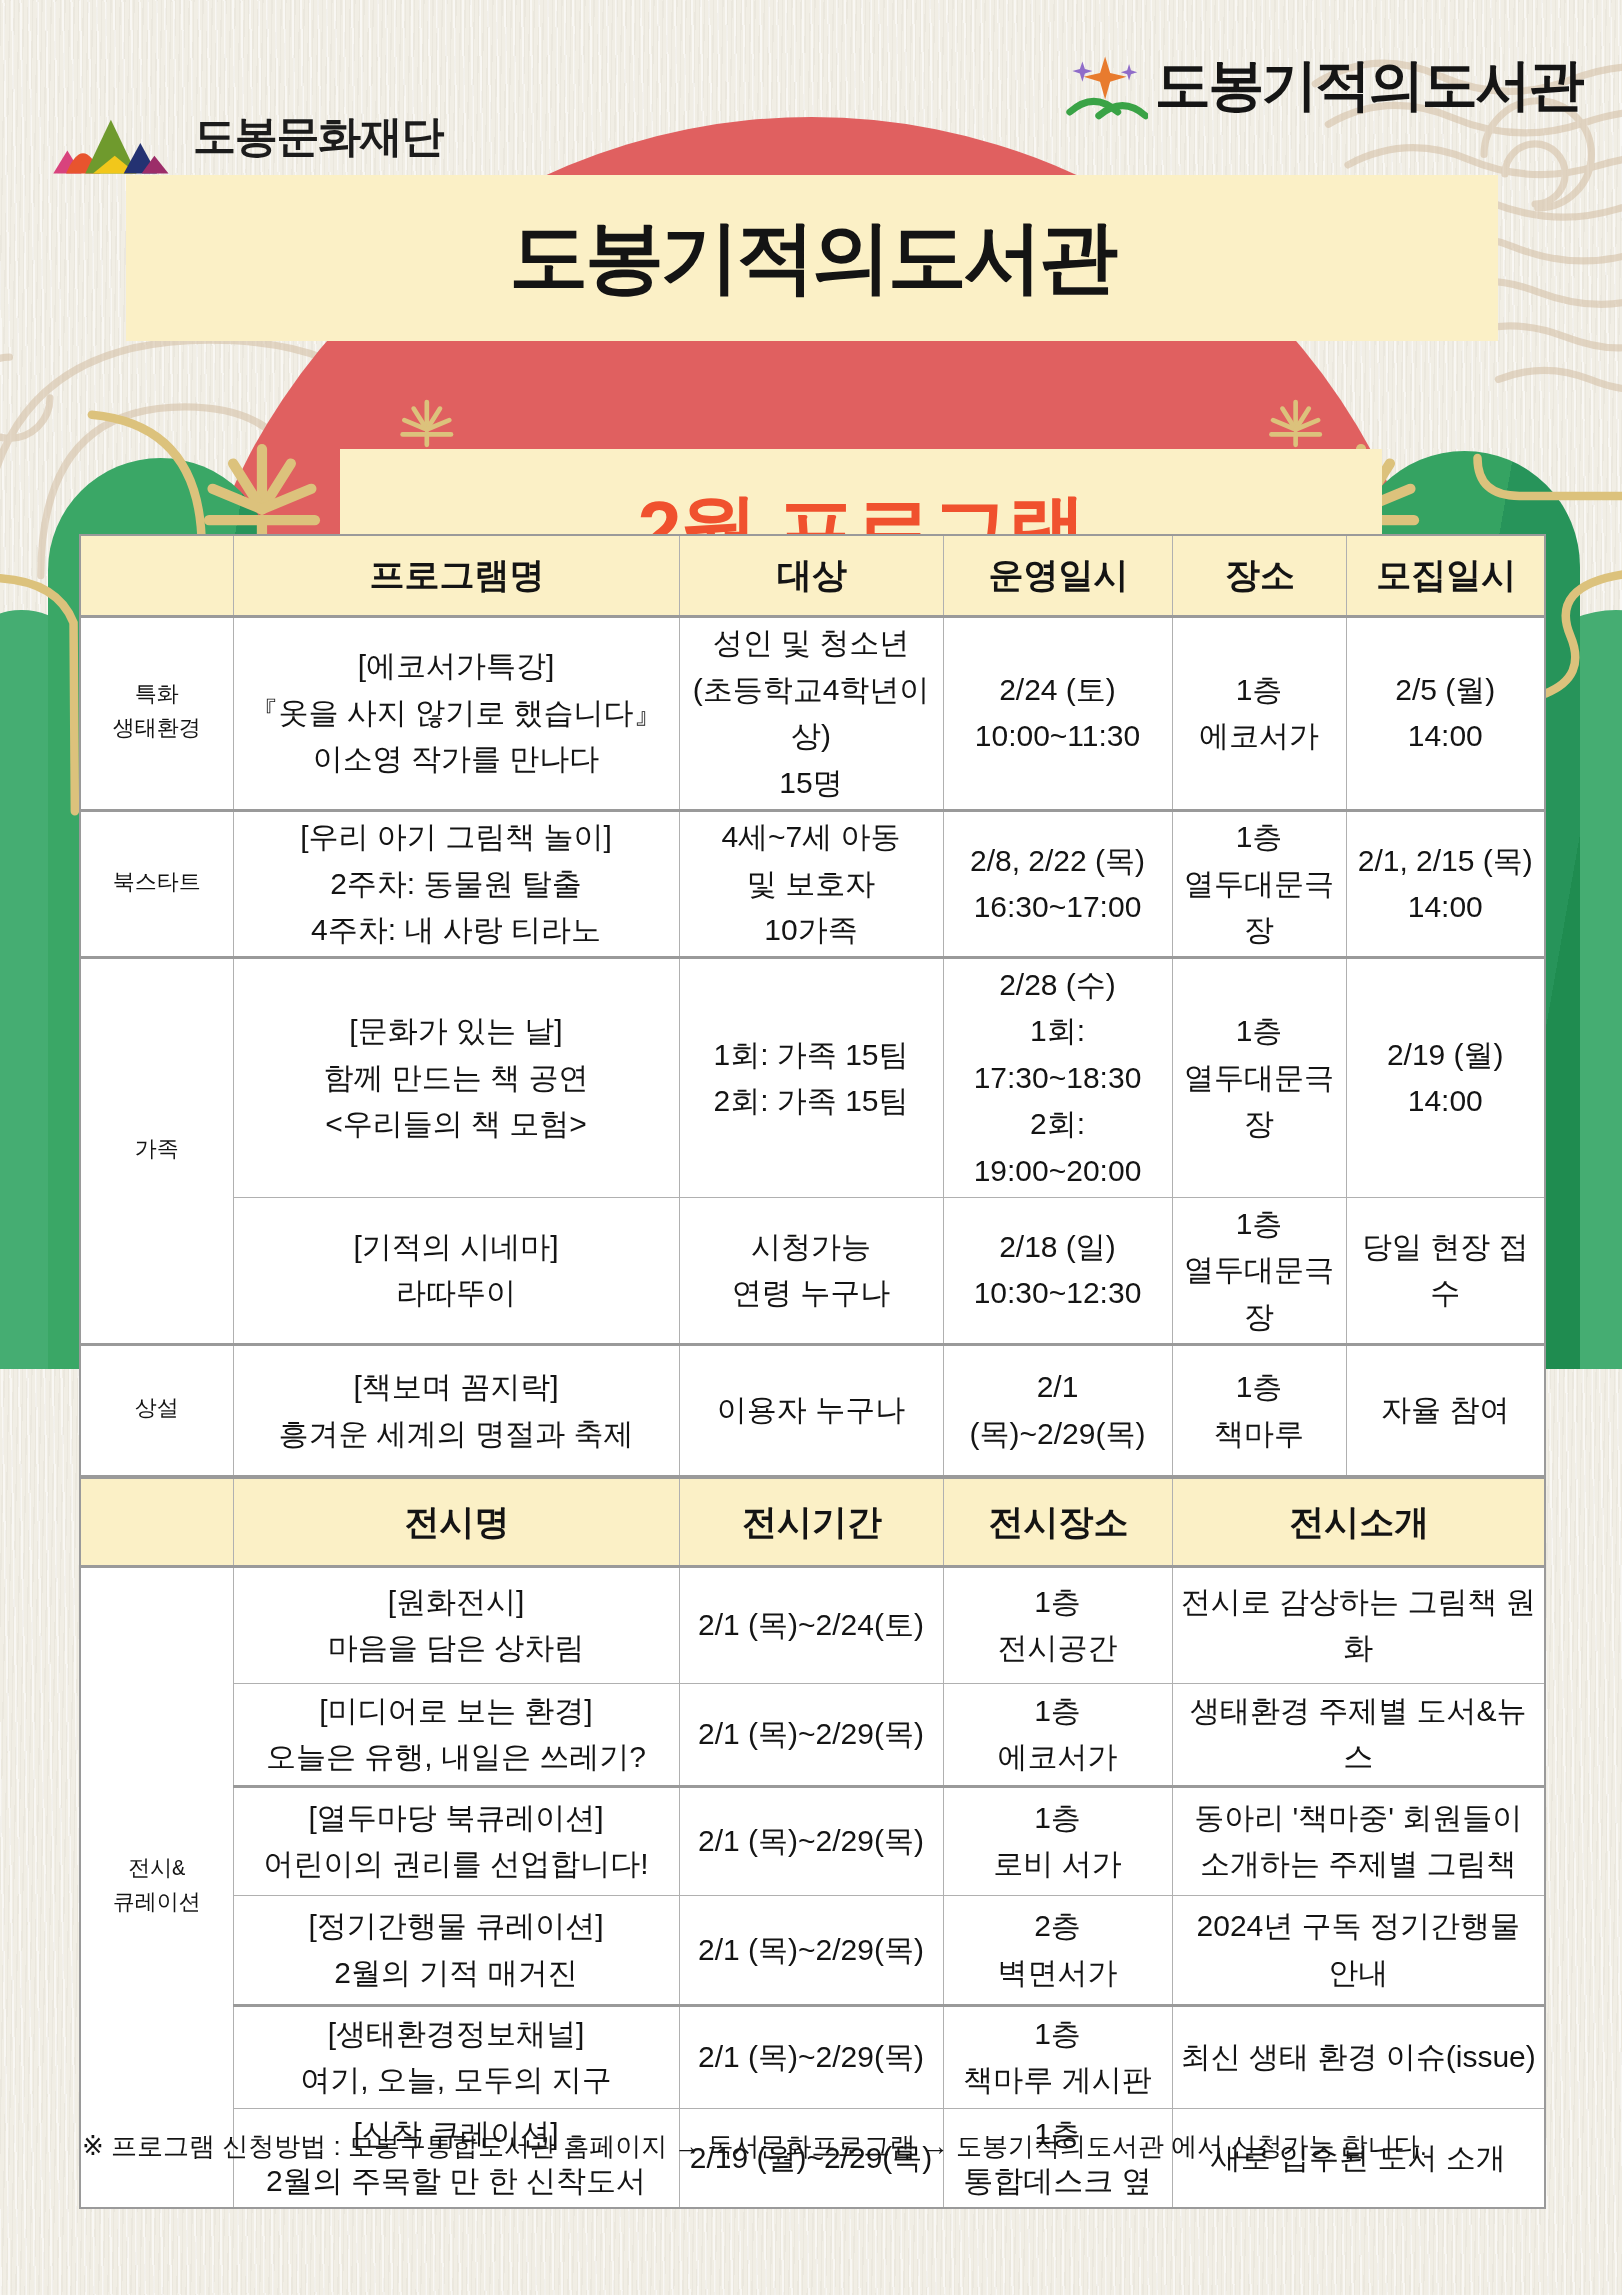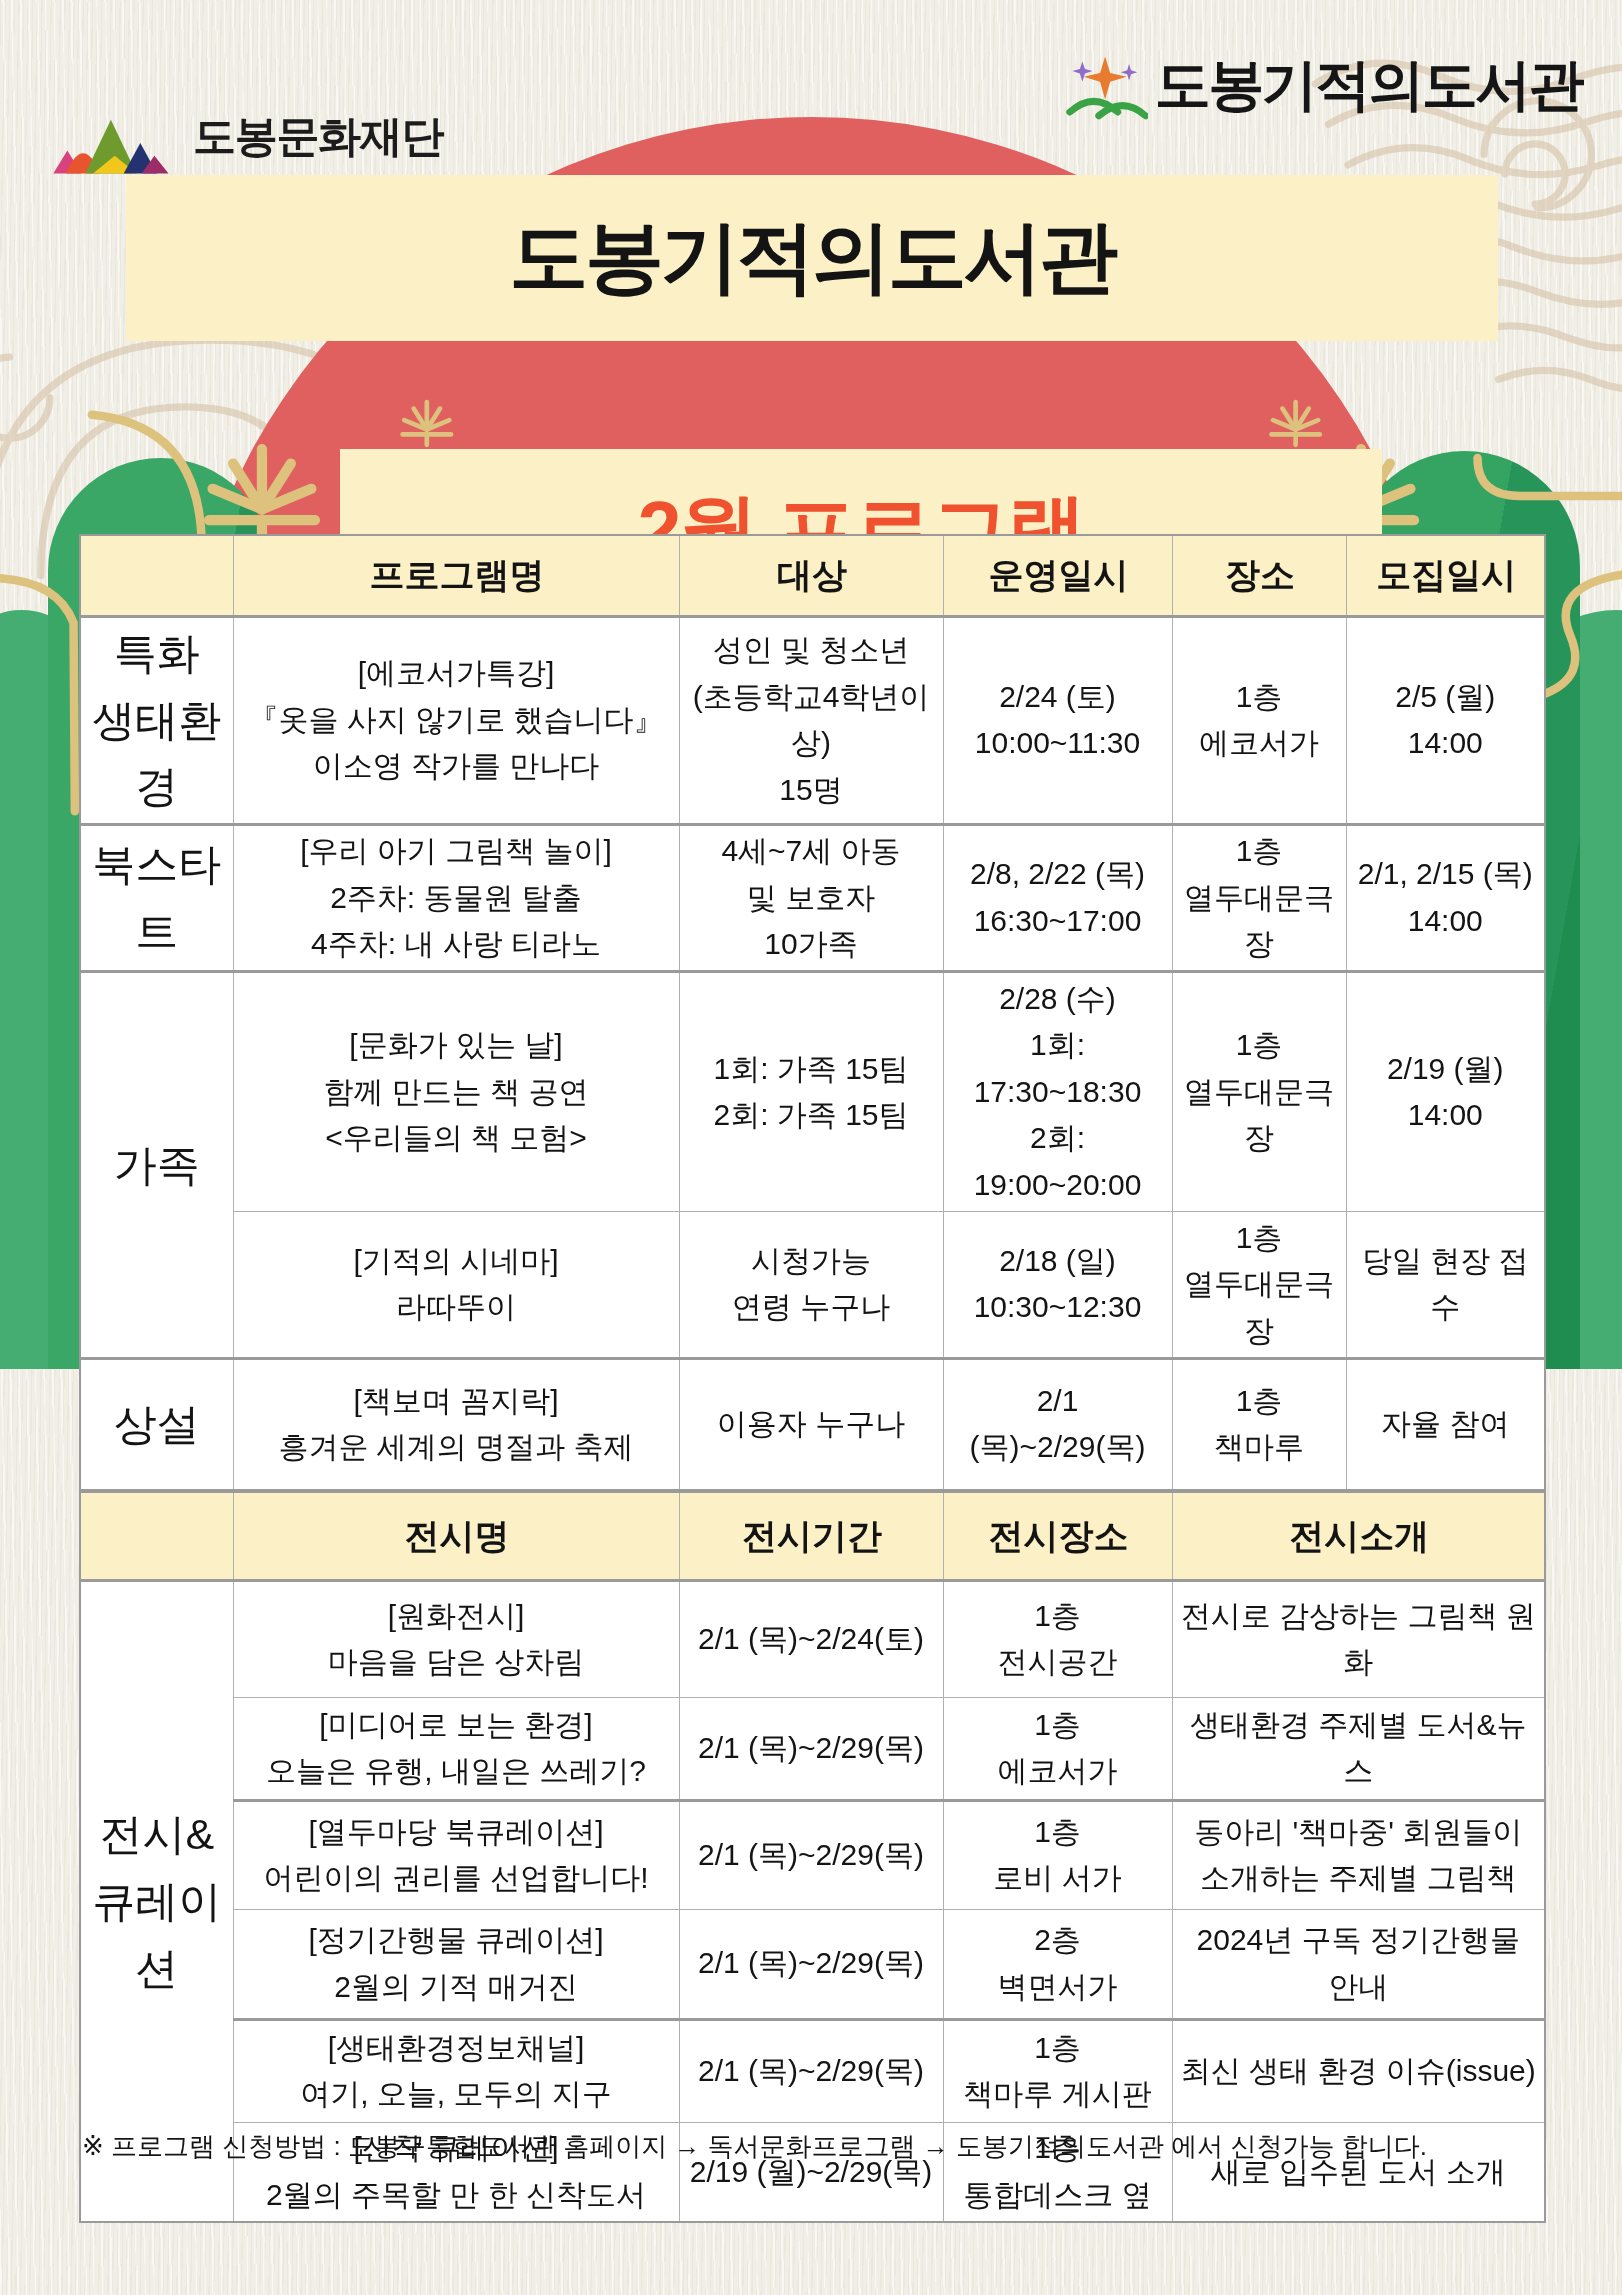--- a/index.html
+++ b/index.html
@@ -52,21 +52,21 @@
 
   .tables{position:absolute; left:79px; top:534px; width:1466px; z-index:6;}
   table{border-collapse:collapse; table-layout:fixed; width:1466px;
     border:2px solid var(--tblborder);}
   td,th{border:1.3px solid var(--cellborder); background:#fff; text-align:center;
     vertical-align:middle; white-space:pre-line; font-size:30px; line-height:1.55;
     color:var(--ink); padding:2.6px 5.2px; overflow:hidden;}
   thead th{background:var(--banner); font-size:35px; font-weight:700;}
   thead tr th{border-bottom:3.9px solid var(--tblborder);padding-left:7px;}
   tr.gs td{border-top:3.9px solid var(--tblborder);}
-  td.cat{font-size:43px;}
+  td.cat{font-size:22px;font-family:Liberation Mono, monospace;}
 
   .footer{position:absolute; left:82px; top:2123px; z-index:6; font-size:26px;
     line-height:1.8; color:var(--ink);}
 </style>
 </head>
 <body>
 
 <svg class="decor" width="1623" height="2295" viewBox="0 0 2480 3508">
   <g stroke="#d6c2a9" stroke-width="11" fill="none" opacity="0.6" stroke-linecap="round">
 

